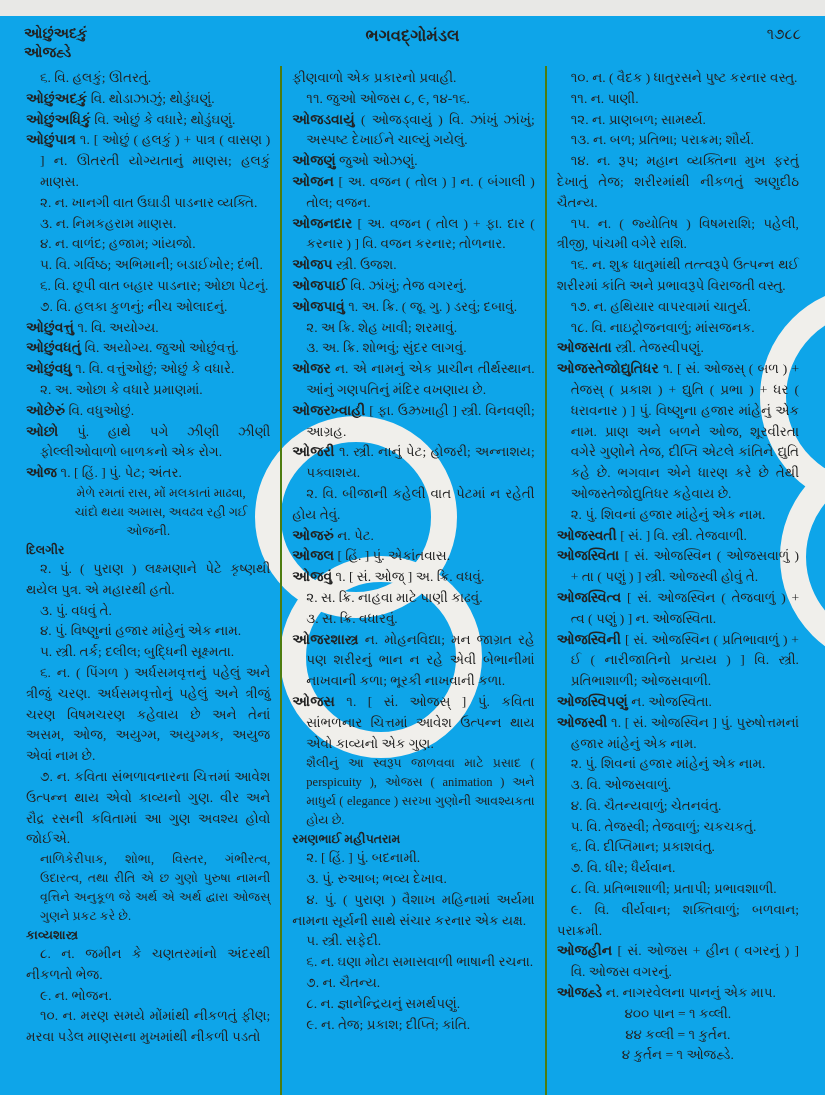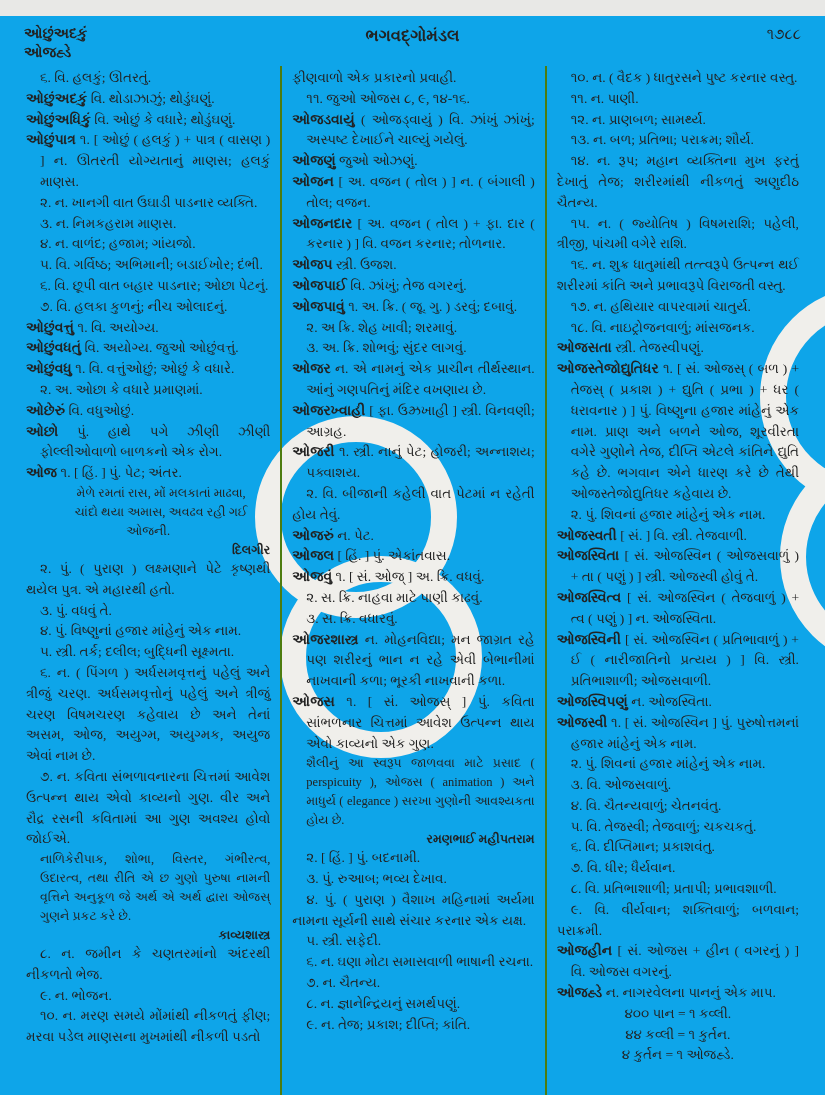--- a/index.html
+++ b/index.html
@@ -50,21 +50,21 @@
     text-align:justify;
   }
   .col+.col{border-left:2px solid #4d7c0f;}
   p{margin:0;}
   b.hw{font-weight:bold;font-size:14px;}
   .entry{padding-left:14px;text-indent:-14px;}
   .sub{text-indent:14px;}
   .cont{text-indent:0;}
   .verse{font-size:12.5px;line-height:19px;text-indent:26px;text-align:center;}
   .note{font-size:12.5px;line-height:19px;padding-left:14px;text-align:justify;}
-  .attr{font-size:12.5px;line-height:18px;text-align:right;font-weight:bold;}
+  .attr{font-size:12.5px;line-height:18px;text-align:left;font-weight:bold;}
   .formula{text-indent:0;text-align:center;}
 </style>
 </head>
 <body>
 
 <div class="page">
   <div class="watermark wm1"></div>
   <div class="watermark wm2"></div>
   <div class="watermark wm3"></div>
   <div class="watermark wm4"></div>

